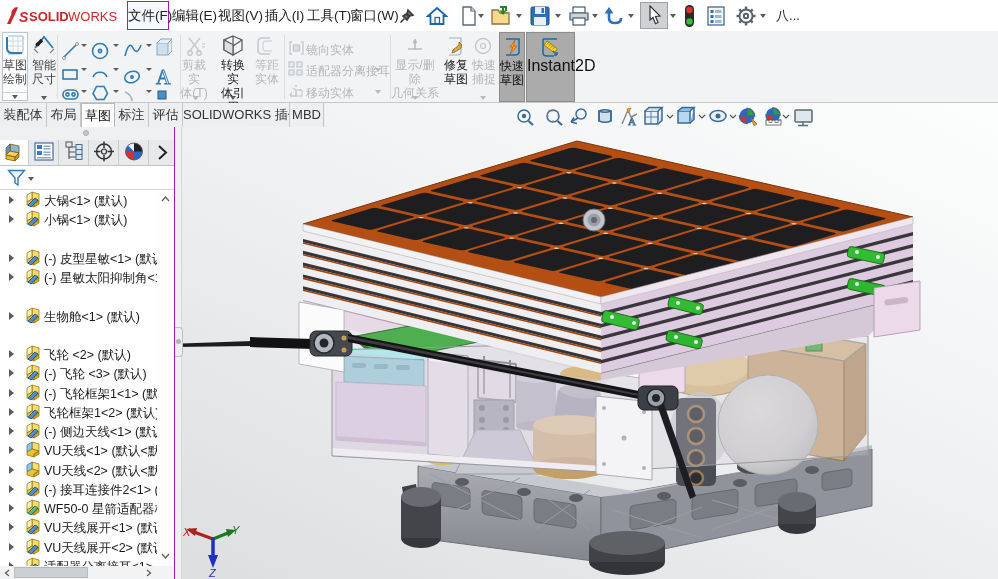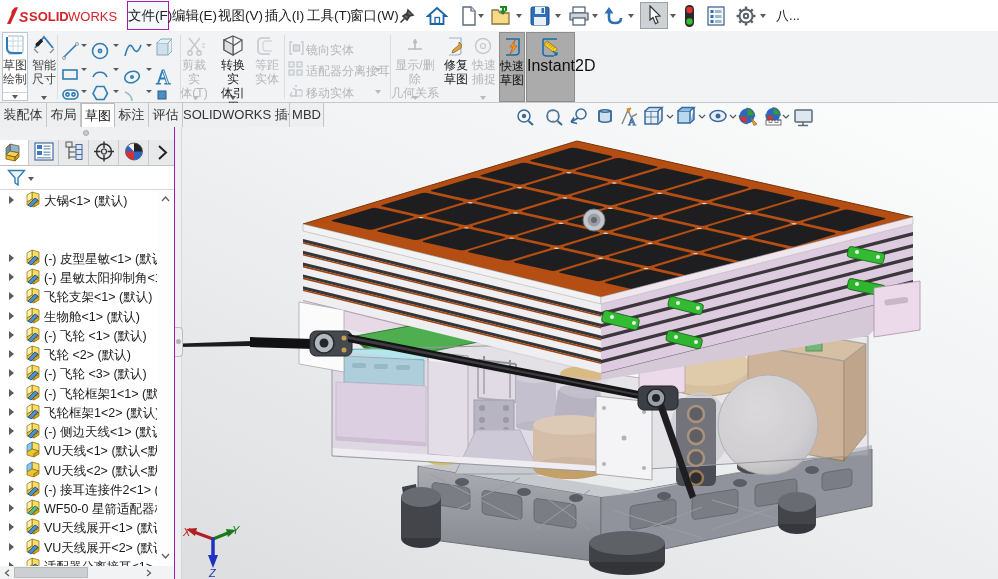--- a/index.html
+++ b/index.html
@@ -702,54 +702,47 @@
       <div class="tri" style="left:28px;top:11px"></div>
     </div>
     <div id="tree">
       <div class="titem" style="top:1.0px">
           <div class="arr"></div>
           <svg width="17" height="17" viewBox="0 0 17 17">
             <use href="#tcube0"></use>
           </svg>
           <span class="txt">大锅&lt;1&gt; (默认)</span>
         </div>
+      <div class="titem" style="top:20.2px">
+          <div class="arr"></div>
+          <svg width="17" height="17" viewBox="0 0 17 17">
+            <use href="#tcube0"></use>
+          </svg>
+          <span class="txt">小锅&lt;1&gt; (默认)</span>
+        </div>
       <div class="titem" style="top:58.8px">
           <div class="arr"></div>
           <svg width="17" height="17" viewBox="0 0 17 17">
             <use href="#tcube0"></use>
           </svg>
           <span class="txt">(-) 皮型星敏&lt;1&gt; (默认)</span>
         </div>
       <div class="titem" style="top:78.0px">
           <div class="arr"></div>
           <svg width="17" height="17" viewBox="0 0 17 17">
             <use href="#tcube0"></use>
           </svg>
           <span class="txt">(-) 星敏太阳抑制角&lt;1&gt;</span>
         </div>
-      <div class="titem" style="top:97.2px">
-          <div class="arr"></div>
-          <svg width="17" height="17" viewBox="0 0 17 17">
-            <use href="#tcube0"></use>
-          </svg>
-          <span class="txt">飞轮支架&lt;1&gt; (默认)</span>
-        </div>
       <div class="titem" style="top:116.5px">
           <div class="arr"></div>
           <svg width="17" height="17" viewBox="0 0 17 17">
             <use href="#tcube0"></use>
           </svg>
           <span class="txt">生物舱&lt;1&gt; (默认)</span>
-        </div>
-      <div class="titem" style="top:135.8px">
-          <div class="arr"></div>
-          <svg width="17" height="17" viewBox="0 0 17 17">
-            <use href="#tcube0"></use>
-          </svg>
-          <span class="txt">(-) 飞轮 &lt;1&gt; (默认)</span>
         </div>
       <div class="titem" style="top:155.0px">
           <div class="arr"></div>
           <svg width="17" height="17" viewBox="0 0 17 17">
             <use href="#tcube0"></use>
           </svg>
           <span class="txt">飞轮 &lt;2&gt; (默认)</span>
         </div>
       <div class="titem" style="top:174.2px">
           <div class="arr"></div>

